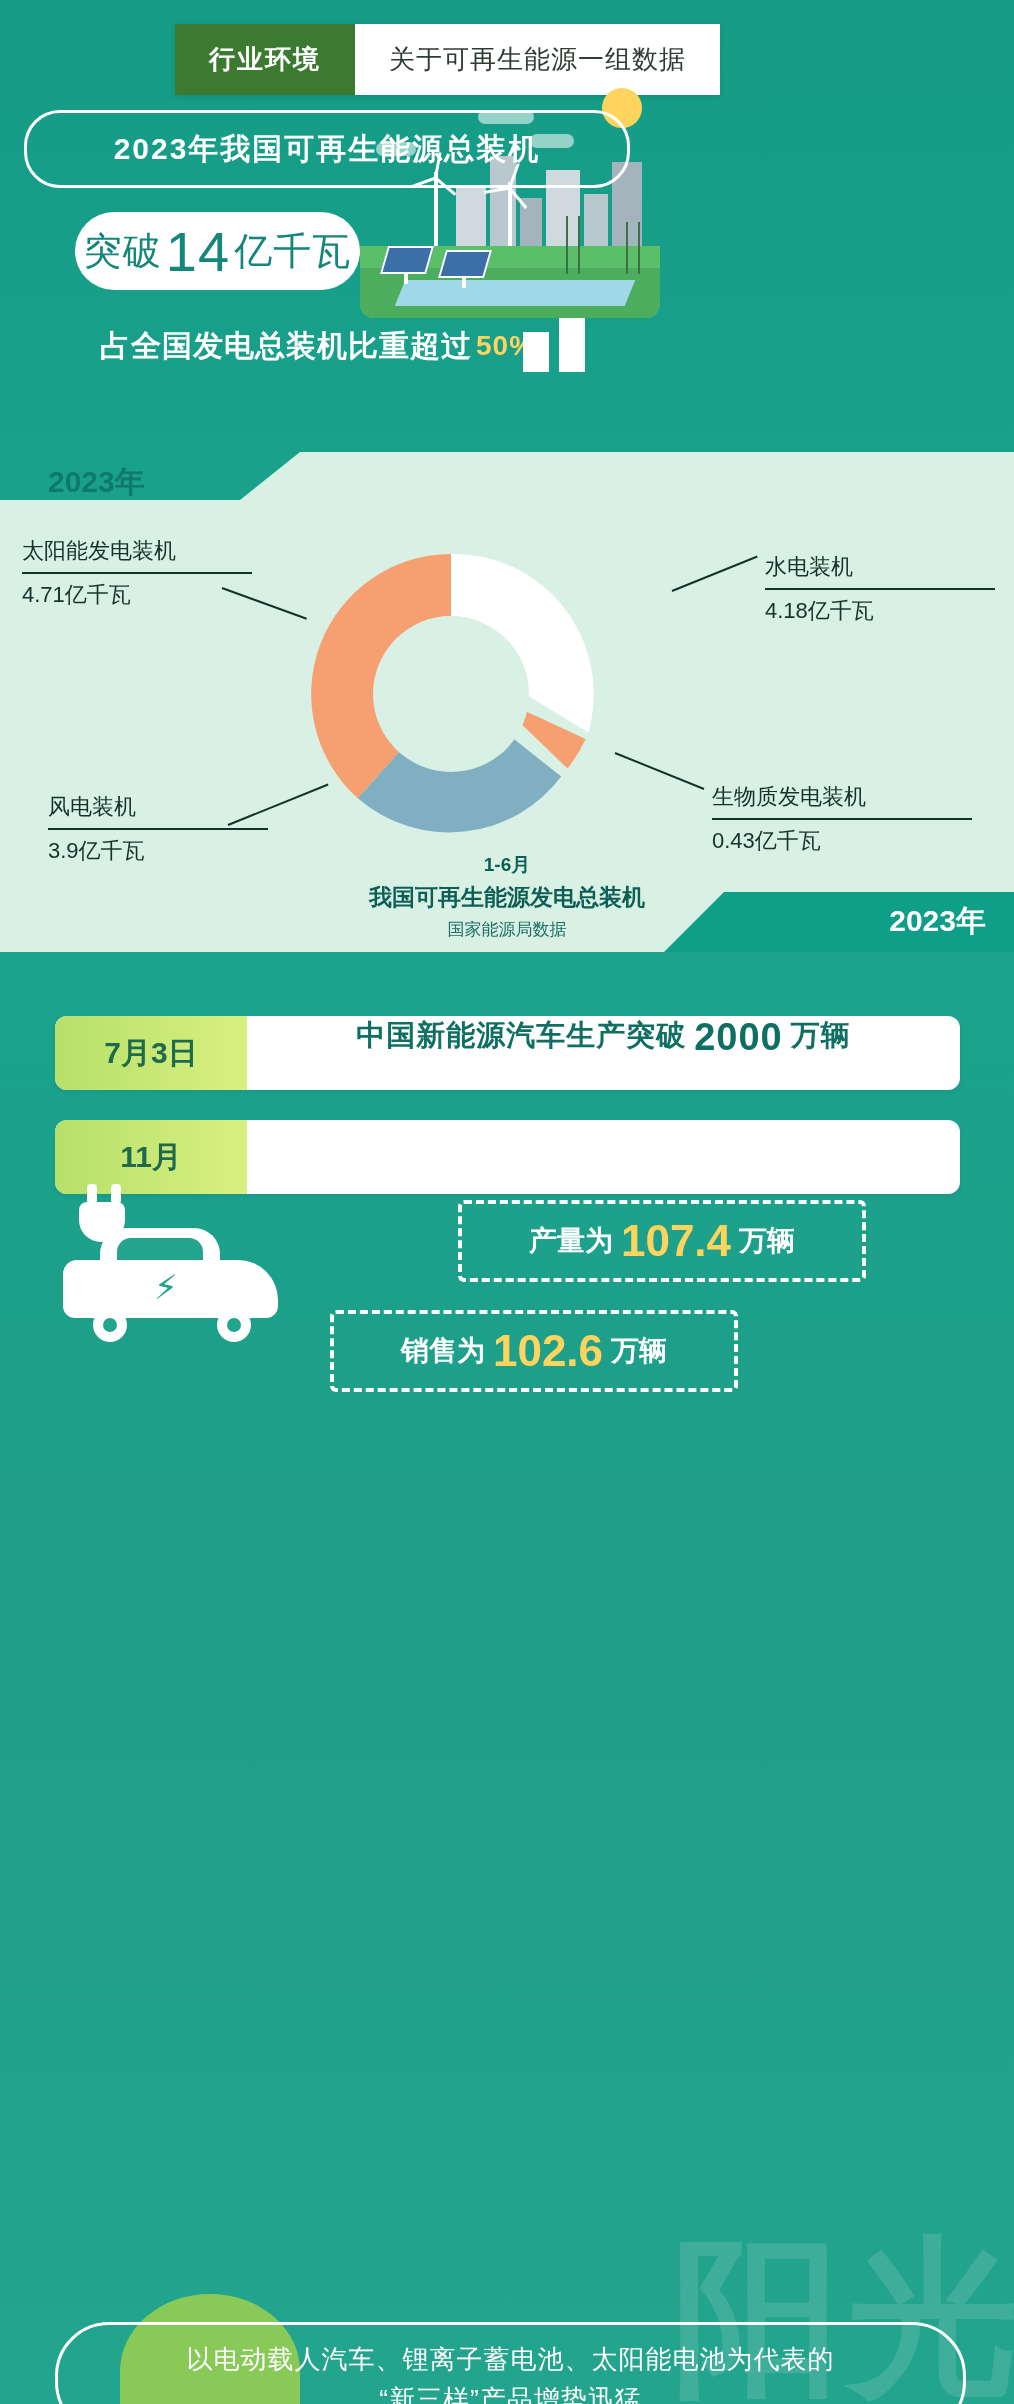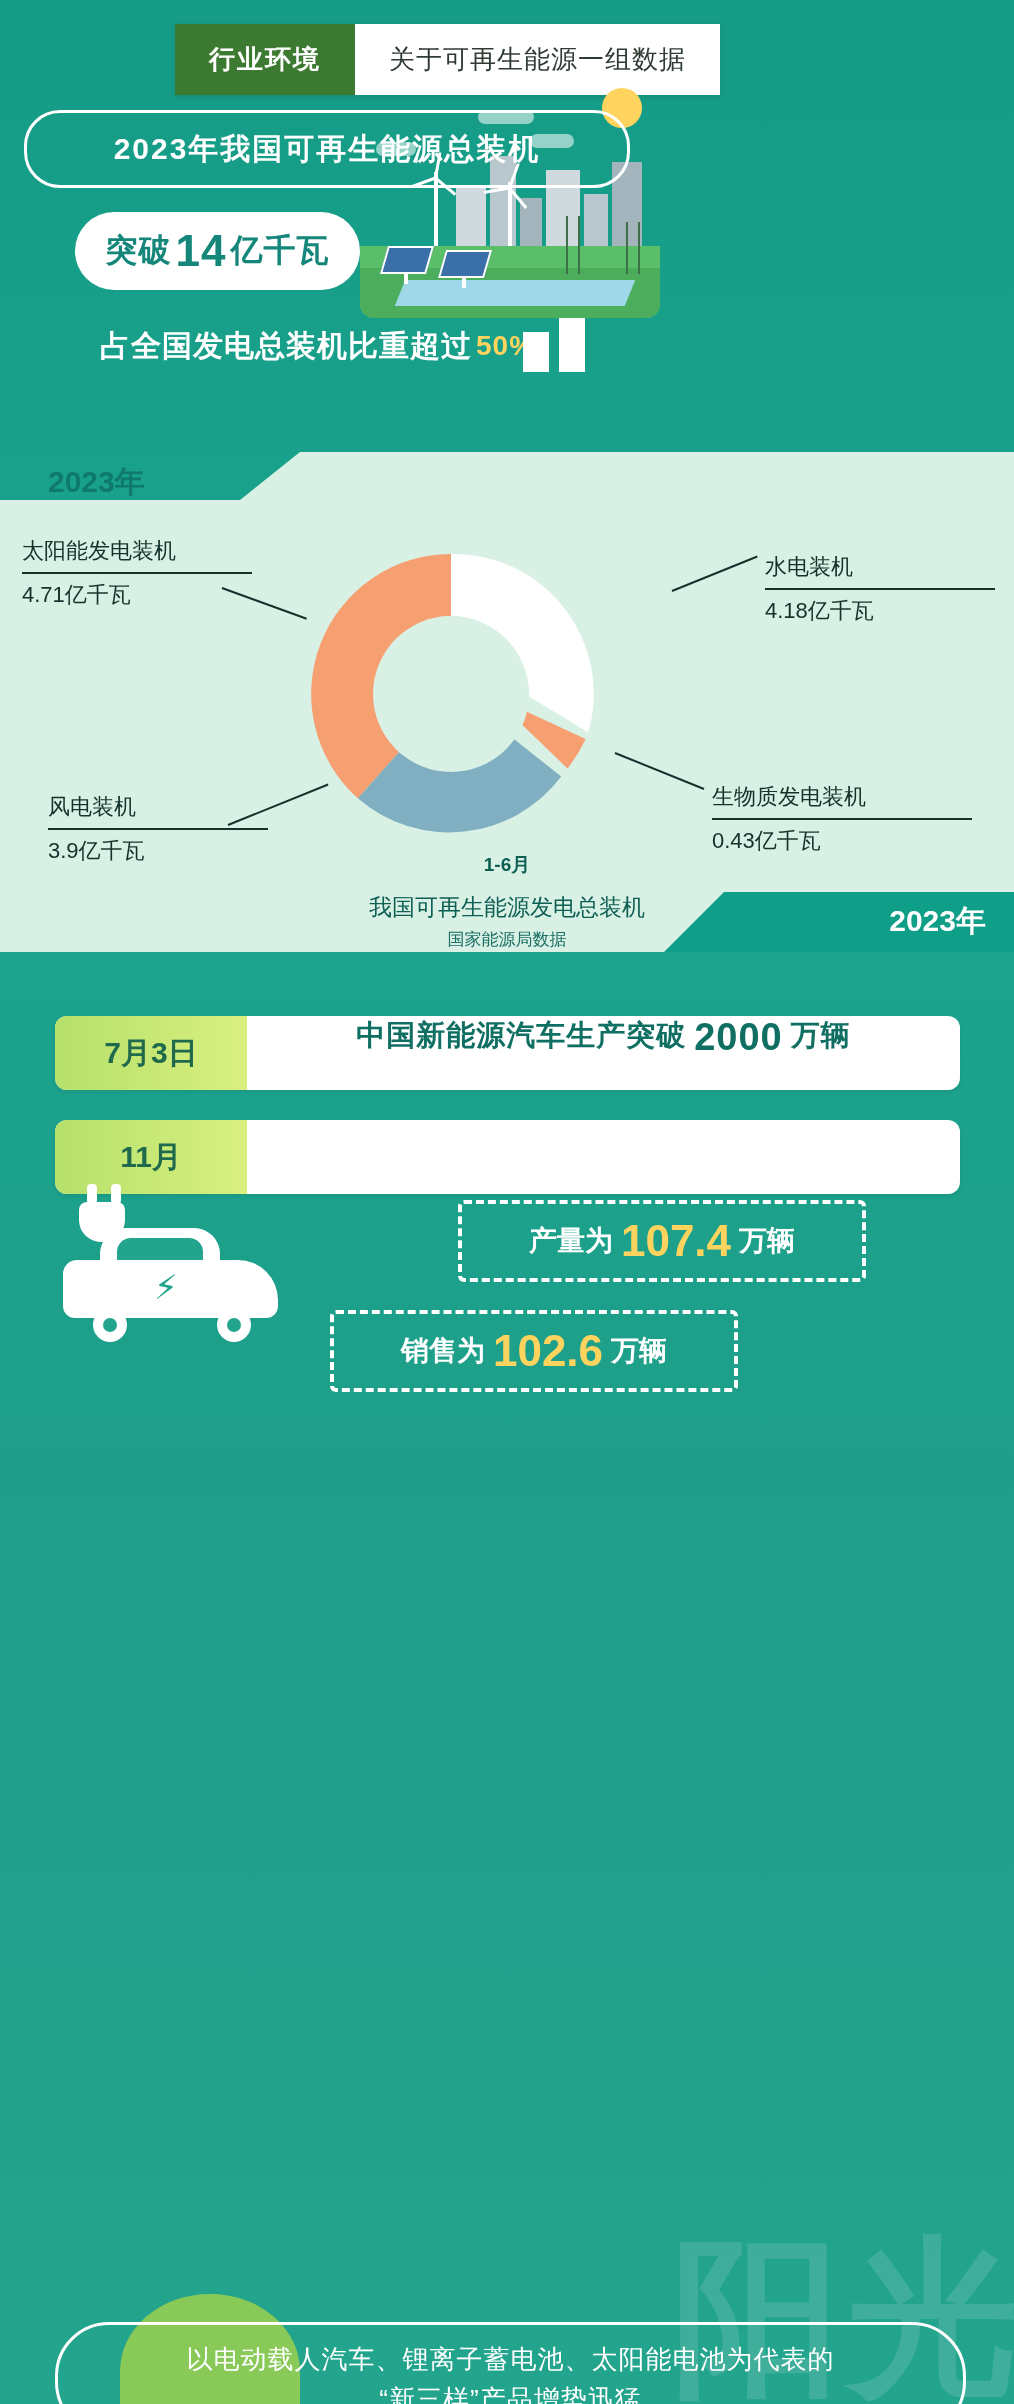--- a/index.html
+++ b/index.html
@@ -41,22 +41,22 @@
     border:3px solid #ffffff;border-radius:36px;
     display:flex;align-items:center;justify-content:center;
     color:#ffffff;font-size:30px;font-weight:bold;letter-spacing:2px;
   }
   .pill-2{
     position:absolute;left:75px;top:212px;width:285px;height:78px;
     background:#ffffff;border-radius:39px;
     display:flex;align-items:center;justify-content:center;
     color:#14867a;letter-spacing:1px;
   }
-  .pill-2 .small{font-size:32px;font-weight:bold;}
-  .pill-2 .big{font-size:44px;font-weight:bold;margin:0 4px;}
+  .pill-2 .small{font-size:38px;font-weight:normal;}
+  .pill-2 .big{font-size:56px;font-weight:normal;margin:0 4px;}
 
   .line-50{
     position:absolute;left:100px;top:318px;width:520px;height:56px;
     display:flex;align-items:center;color:#ffffff;
     font-size:30px;font-weight:bold;letter-spacing:1px;
   }
   .line-50 .pct{color:#ffd45e;font-size:28px;font-weight:bold;margin-left:4px;}
   .arrows{position:absolute;left:523px;top:316px;width:72px;height:56px;}
   .arrow{
     position:absolute;bottom:0;width:26px;background:#ffffff;
@@ -125,21 +125,21 @@
   }
   .donut-wrap{position:absolute;left:291px;top:82px;width:320px;height:320px;}
   .lbl{position:absolute;color:#14322c;}
   .lbl .t{font-size:22px;display:block;margin-bottom:6px;}
   .lbl .v{font-size:22px;display:block;border-top:2px solid #14322c;padding-top:6px;}
   .leader{position:absolute;background:#14322c;height:2px;transform-origin:left center;}
   .donut-caption{
     position:absolute;left:0;top:400px;width:1014px;text-align:center;color:#0d5f54;
   }
   .donut-caption .c1{font-size:19px;font-weight:bold;display:block;}
-  .donut-caption .c2{font-size:23px;font-weight:normal;display:block;margin-top:14px;}
+  .donut-caption .c2{font-size:23px;font-weight:bold;display:block;margin-top:4px;}
   .donut-caption .c3{font-size:17px;display:block;margin-top:5px;color:#1b6f63;}
 
   
   .sec-bot{
     position:absolute;left:0;top:952px;width:1014px;height:1452px;
     background:linear-gradient(180deg,#1aa38d 0%,#1f9e89 40%,#23a48d 100%);
   }
   .row-card{
     position:absolute;left:55px;width:905px;height:74px;
     background:#ffffff;border-radius:12px;display:flex;align-items:stretch;overflow:hidden;

